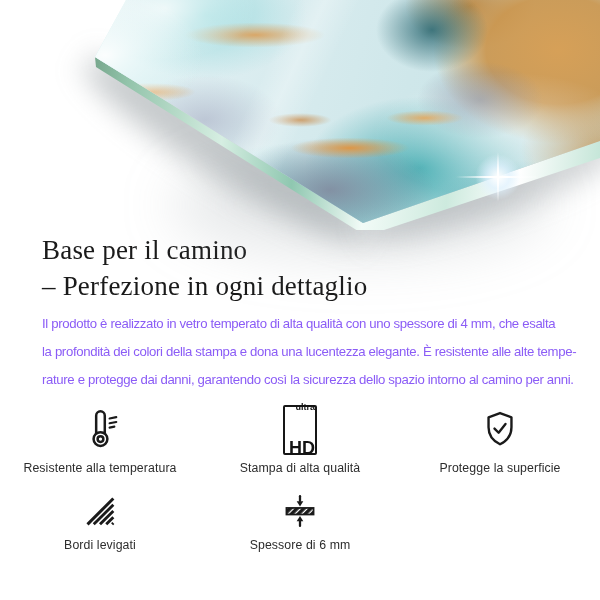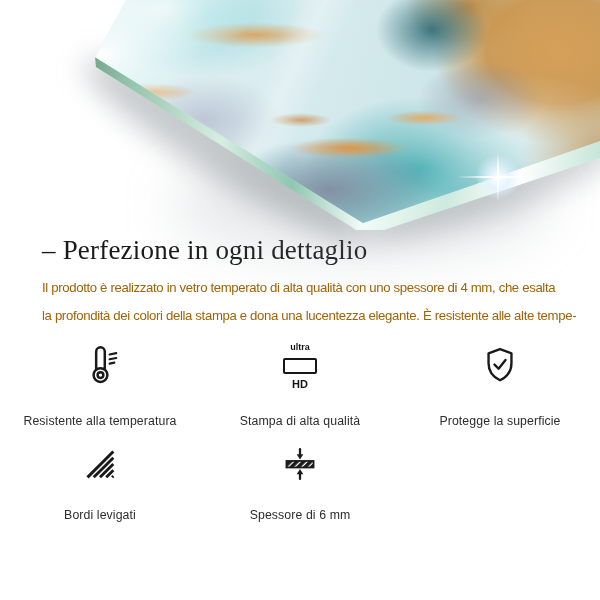--- a/index.html
+++ b/index.html
@@ -73,64 +73,66 @@
     margin: 2px 0 0 42px;
     font-family: "Liberation Serif", "DejaVu Serif", serif;
     font-size: 27px; line-height: 36px; font-weight: 400;
     color: #1a1a1a; letter-spacing: 0.2px;
   }
 
   .desc { margin: 6px 0 0 42px; }
   .desc-line {
     height: 28px; line-height: 28px;
     font-size: 13.2px; letter-spacing: -0.35px;
-    color: #a16207; white-space: nowrap;
+    color: #8b5cf6; white-space: nowrap;
   }
 
   
   .features { margin-top: 12px; display: grid; grid-template-columns: 200px 200px 200px; row-gap: 16px; }
   .feature { display: flex; flex-direction: column; align-items: center; }
   .icon-box { height: 48px; display: flex; align-items: center; justify-content: center; }
   .feature.small .icon-box { height: 40px; }
-  .feature-label { margin-top: 24px; font-size: 12.3px; color: #2d2d2d; letter-spacing: 0.1px; }
+  .feature-label { margin-top: 7px; font-size: 12.3px; color: #2d2d2d; letter-spacing: 0.1px; }
 
   .uhd-box {
-    width: 34px; height: 16px;
+    width: 34px; height: 50px;
     border: 2.7px solid #161616; border-radius: 2px;
-    display: flex; flex-direction: column; align-items: center; justify-content: center;
+    display: flex; flex-direction: column; align-items: flex-end; justify-content: center;
     line-height: 1; color: #141414; gap: 24px;
   }
   .uhd-top { font-size: 9px; font-weight: 700; }
-  .uhd-bottom { font-size: 11px; font-weight: 700; margin-top: 3px; }
+  .uhd-bottom { font-size: 18px; font-weight: 700; margin-top: 3px; }
 
   svg.lineicon { stroke: #1a1a1a; fill: none; stroke-width: 2.6; }
 </style>
 </head>
 <body>
 
 <div class="hero" aria-label="Pannello in vetro temperato con stampa astratta marmorizzata turchese, oro e grigio">
   <div class="hero-shadow hs3"></div>
   <div class="hero-shadow hs1"></div>
   <div class="hero-shadow hs2"></div>
   <div class="glass-edge"></div>
   <div class="glass-panel"></div>
   <div class="sparkle">
     <div class="sparkle-glow"></div>
     <div class="sparkle-ray-h"></div>
     <div class="sparkle-ray-v"></div>
   </div>
 </div>
 
 <div class="title">
+  <div>Base per il camino</div>
   <div>– Perfezione in ogni dettaglio</div>
 </div>
 
 <div class="desc">
   <div class="desc-line">Il prodotto è realizzato in vetro temperato di alta qualità con uno spessore di 4 mm, che esalta</div>
   <div class="desc-line">la profondità dei colori della stampa e dona una lucentezza elegante. È resistente alle alte tempe-</div>
+  <div class="desc-line">rature e protegge dai danni, garantendo così la sicurezza dello spazio intorno al camino per anni.</div>
 </div>
 
 <div class="features">
 
   <div class="feature">
     <div class="icon-box">
       <svg class="lineicon" width="46" height="48" viewBox="0 0 48 48" stroke-linecap="round" stroke-linejoin="round">
         <path d="M20 27 V9 a4.5 4.5 0 0 1 9 0 V27"></path>
         <circle cx="24.5" cy="33.5" r="7.2"></circle>
         <circle cx="24.5" cy="33.5" r="3"></circle>

